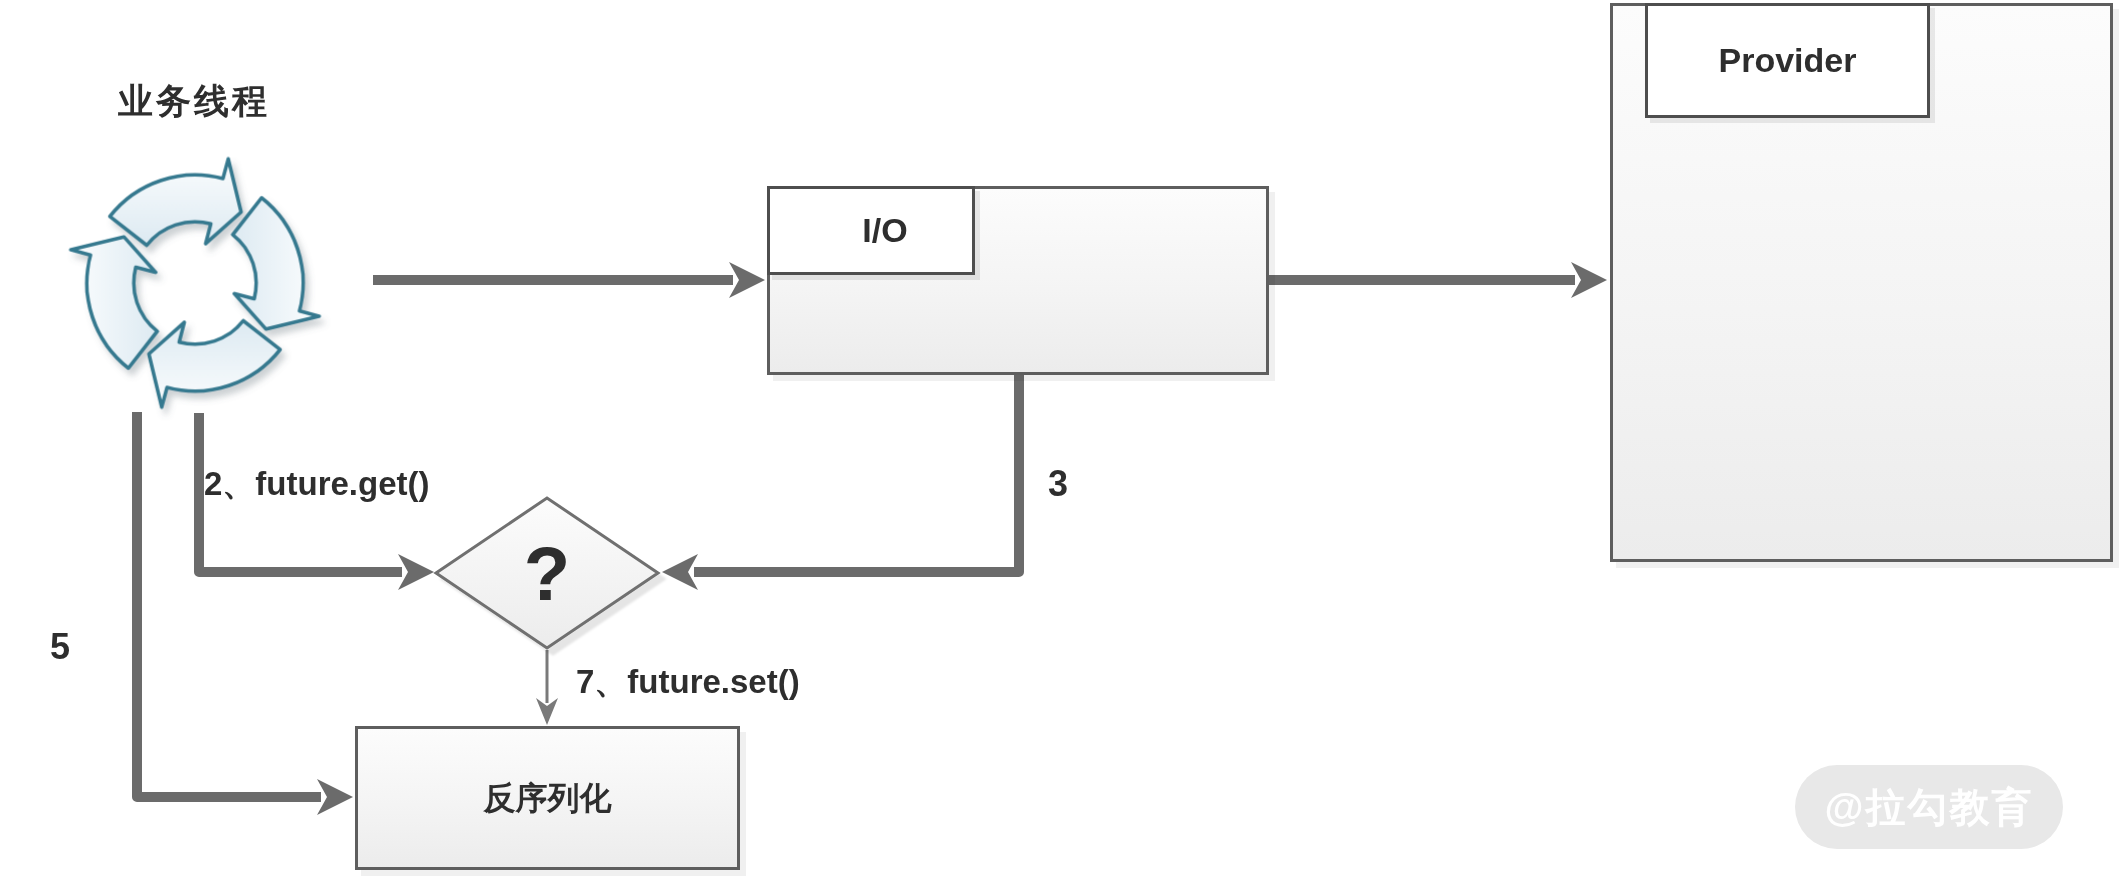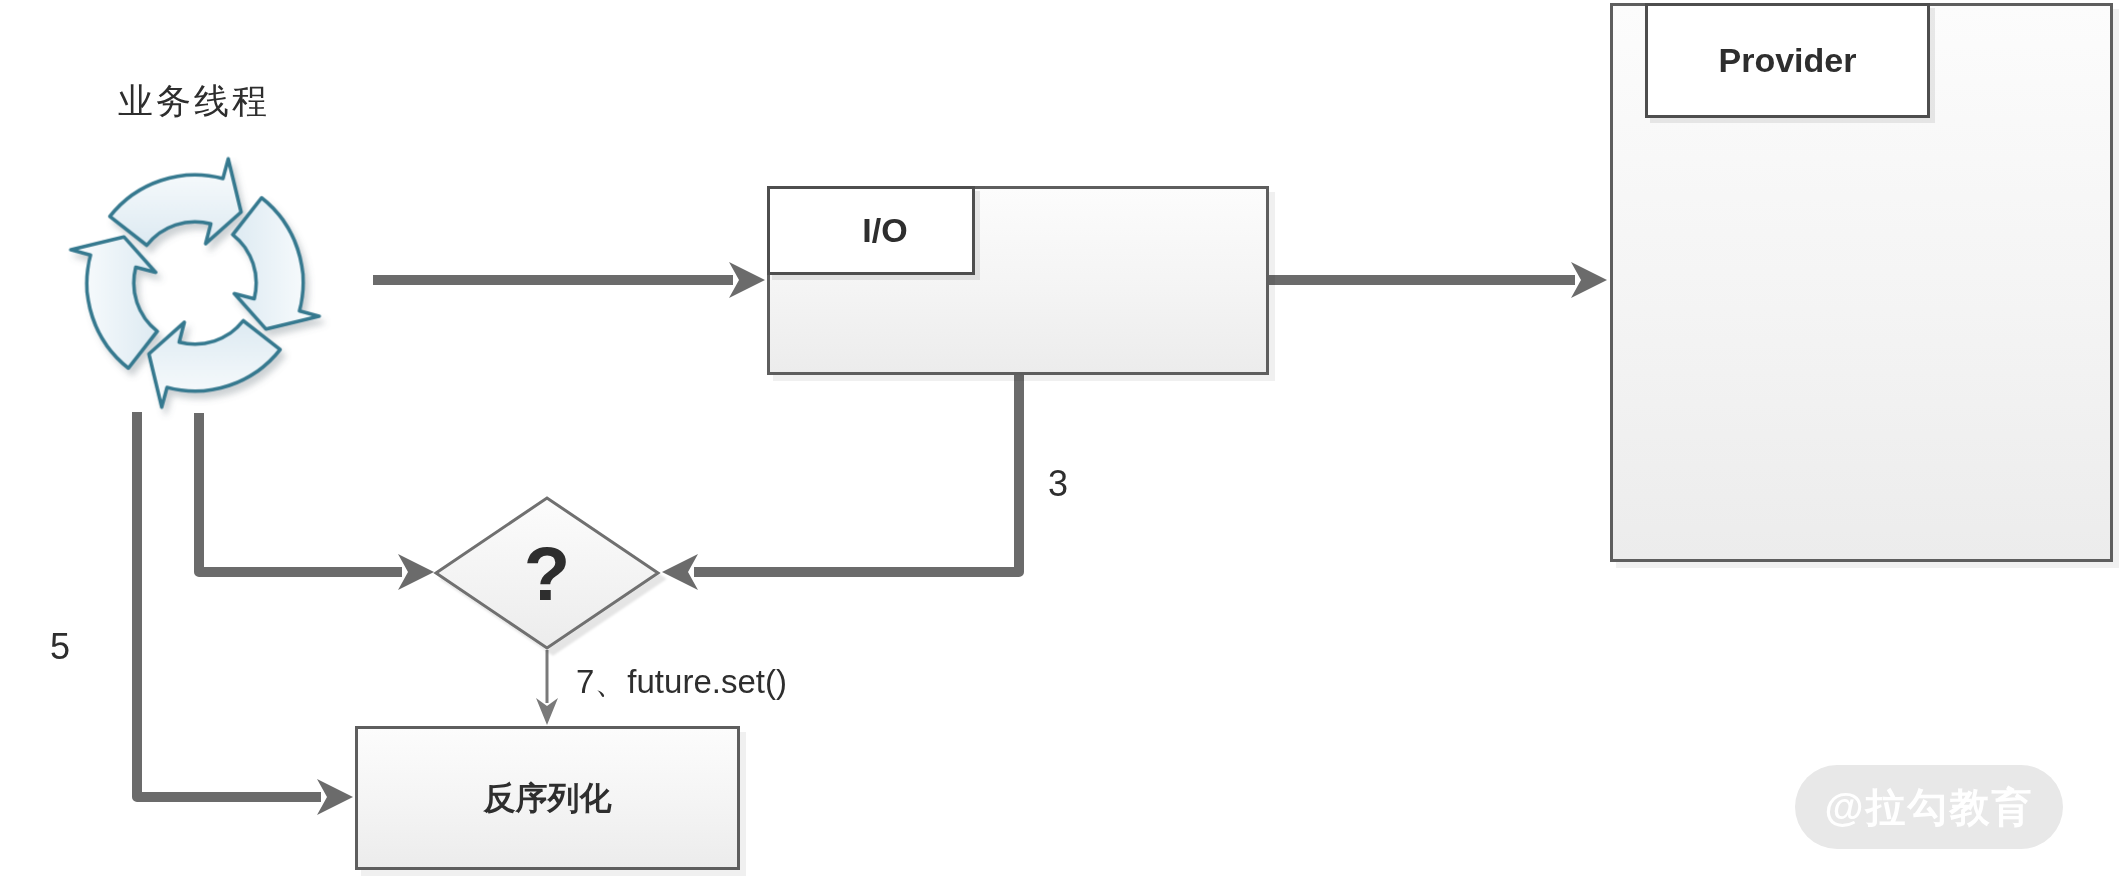--- a/index.html
+++ b/index.html
@@ -3,21 +3,21 @@
 <meta charset="utf-8">
 <style>
   html,body { margin:0; padding:0; background:#ffffff; }
   .canvas {
     position:relative; width:2120px; height:878px; background:#ffffff; overflow:hidden;
     font-family:"Liberation Sans","DejaVu Sans",sans-serif; color:#2e2e2e;
   }
   svg.connectors { position:absolute; left:0; top:0; width:2120px; height:878px; }
   svg.cycle { position:absolute; left:42px; top:130px; width:306px; height:306px; }
 
-  .lbl { position:absolute; font-size:33px; font-weight:400; color:#2e2e2e; white-space:nowrap; }
+  .lbl { position:absolute; font-size:33px; font-weight:700; color:#2e2e2e; white-space:nowrap; }
 
   .node {
     position:absolute; box-sizing:border-box;
     border:3px solid #5e5e5e;
     background:linear-gradient(180deg,#fcfcfc 0%,#f4f4f4 55%,#ececec 100%);
     box-shadow:6px 6px 0 rgba(0,0,0,0.06);
   }
   .tab {
     position:absolute; box-sizing:border-box;
     border:3px solid #4e4e4e; background:#ffffff;
@@ -118,20 +118,21 @@
     <span>Provider</span>
   </div>
 
   <div class="node deser" style="left:355px; top:726px; width:385px; height:144px;">
     <span>反序列化</span>
   </div>
 
   <div class="qmark">?</div>
 
   <div class="lbl" style="left:118px; top:78px; font-size:35px; letter-spacing:3px;">业务线程</div>
+  <div class="lbl" style="left:204px; top:462px;">2、future.get()</div>
   <div class="lbl" style="left:1048px; top:463px; font-size:36px;">3</div>
   <div class="lbl" style="left:576px; top:660px;">7、future.set()</div>
   <div class="lbl" style="left:50px; top:626px; font-size:36px;">5</div>
 
   <div class="watermark">
     <span>@拉勾教育</span>
   </div>
 
 </div>
 

